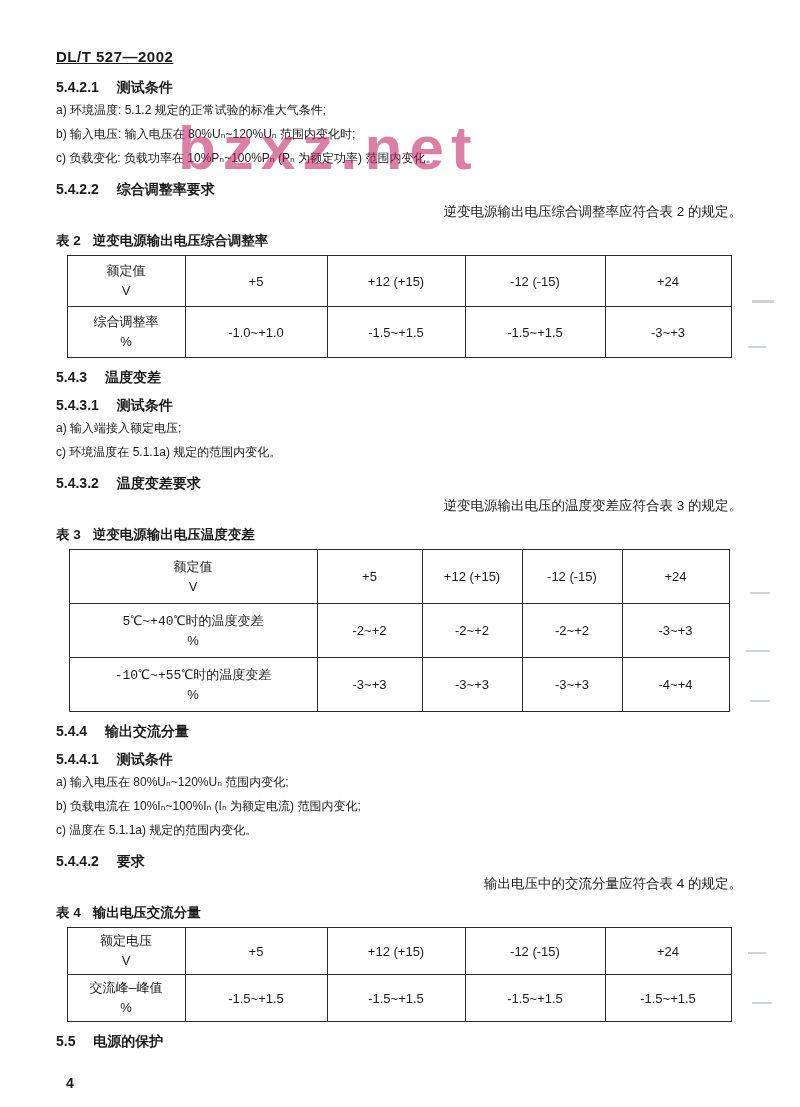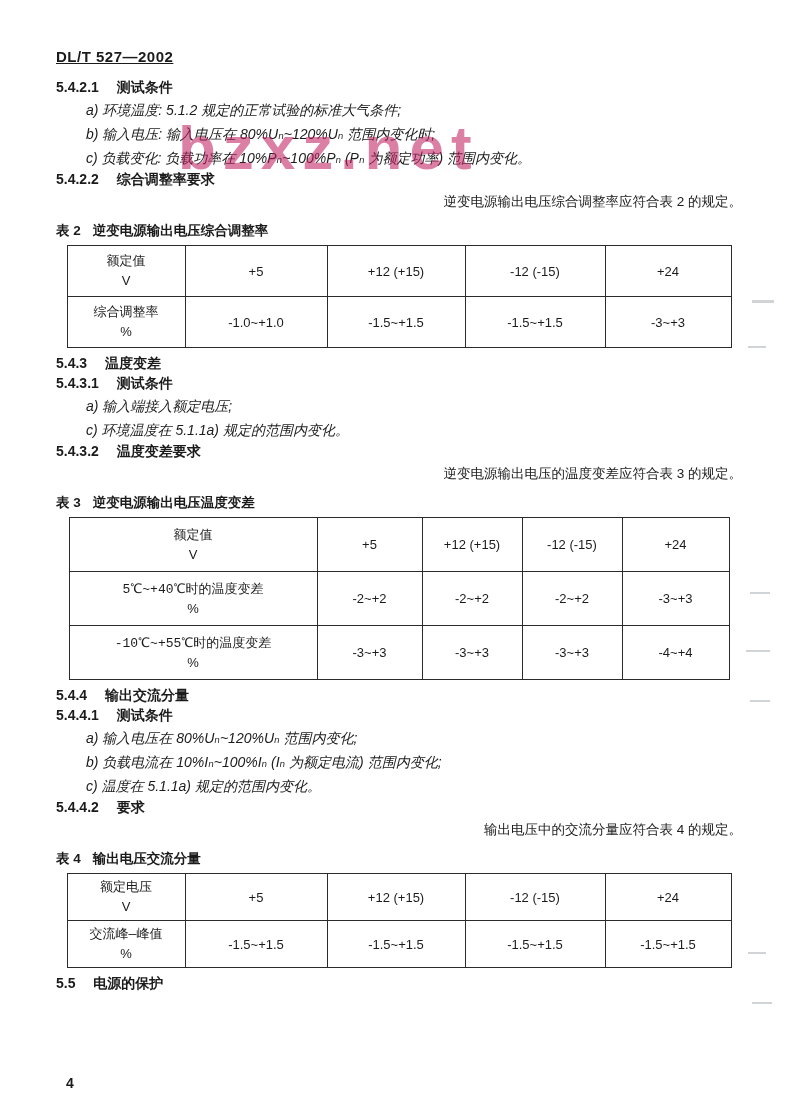--- a/index.html
+++ b/index.html
@@ -6,23 +6,23 @@
   body{
     width:800px;height:1107px;
     background:#ffffff;
     font-family:"Liberation Sans","DejaVu Sans",sans-serif;
     color:#1b1b1b;
     position:relative;
     overflow:hidden;
   }
   .page{position:relative;padding:48px 58px 0 56px;}
   .doc-header{font-weight:bold;font-size:15px;line-height:18px;margin-bottom:12px;letter-spacing:.5px;text-decoration:underline;}
-  .hd{font-size:14px;font-weight:bold;line-height:18px;margin:0 0 2px 0;}
+  .hd{font-size:14px;font-weight:bold;line-height:18px;margin:10px 0 2px 0;}
   .hd .num{margin-right:14px;}
-  .li{margin-left:30px;line-height:24px;font-size:14px;font-style:italic;}
+  .li{line-height:24px;font-size:12px;}
   .para{padding-left:28px;line-height:24px;font-size:13.5px;margin:2px 0 2px 0;text-align:right;}
   .tbl-caption{text-align:left;font-weight:bold;font-size:13.5px;line-height:18px;margin:8px 0 5px 0;}
   .tbl-caption .cap-label{margin-right:12px;}
   table{border-collapse:collapse;margin:0 auto 6px auto;table-layout:fixed;}
   .t2,.t4{width:664px;}
   .t3{width:660px;}
   td{border:1px solid #2b2b2b;text-align:center;vertical-align:middle;font-size:13px;padding:2px 4px;}
   .t2 td{height:46px;}
   .t3 td{height:49px;}
   .t4 td{height:42px;}

